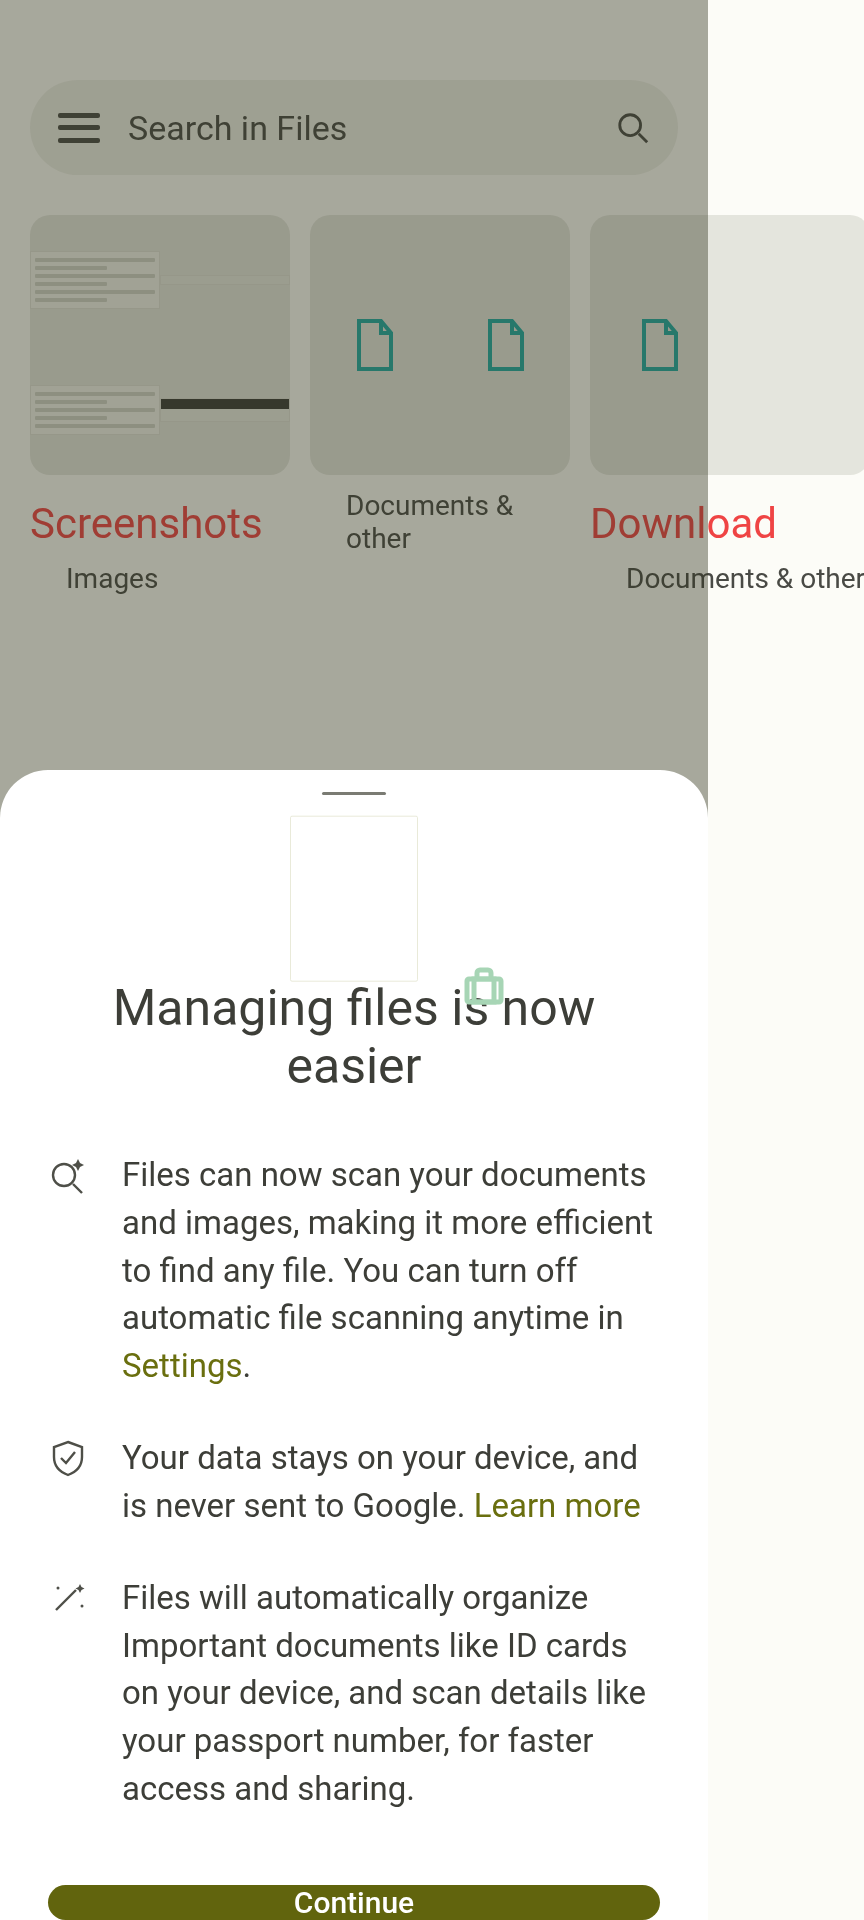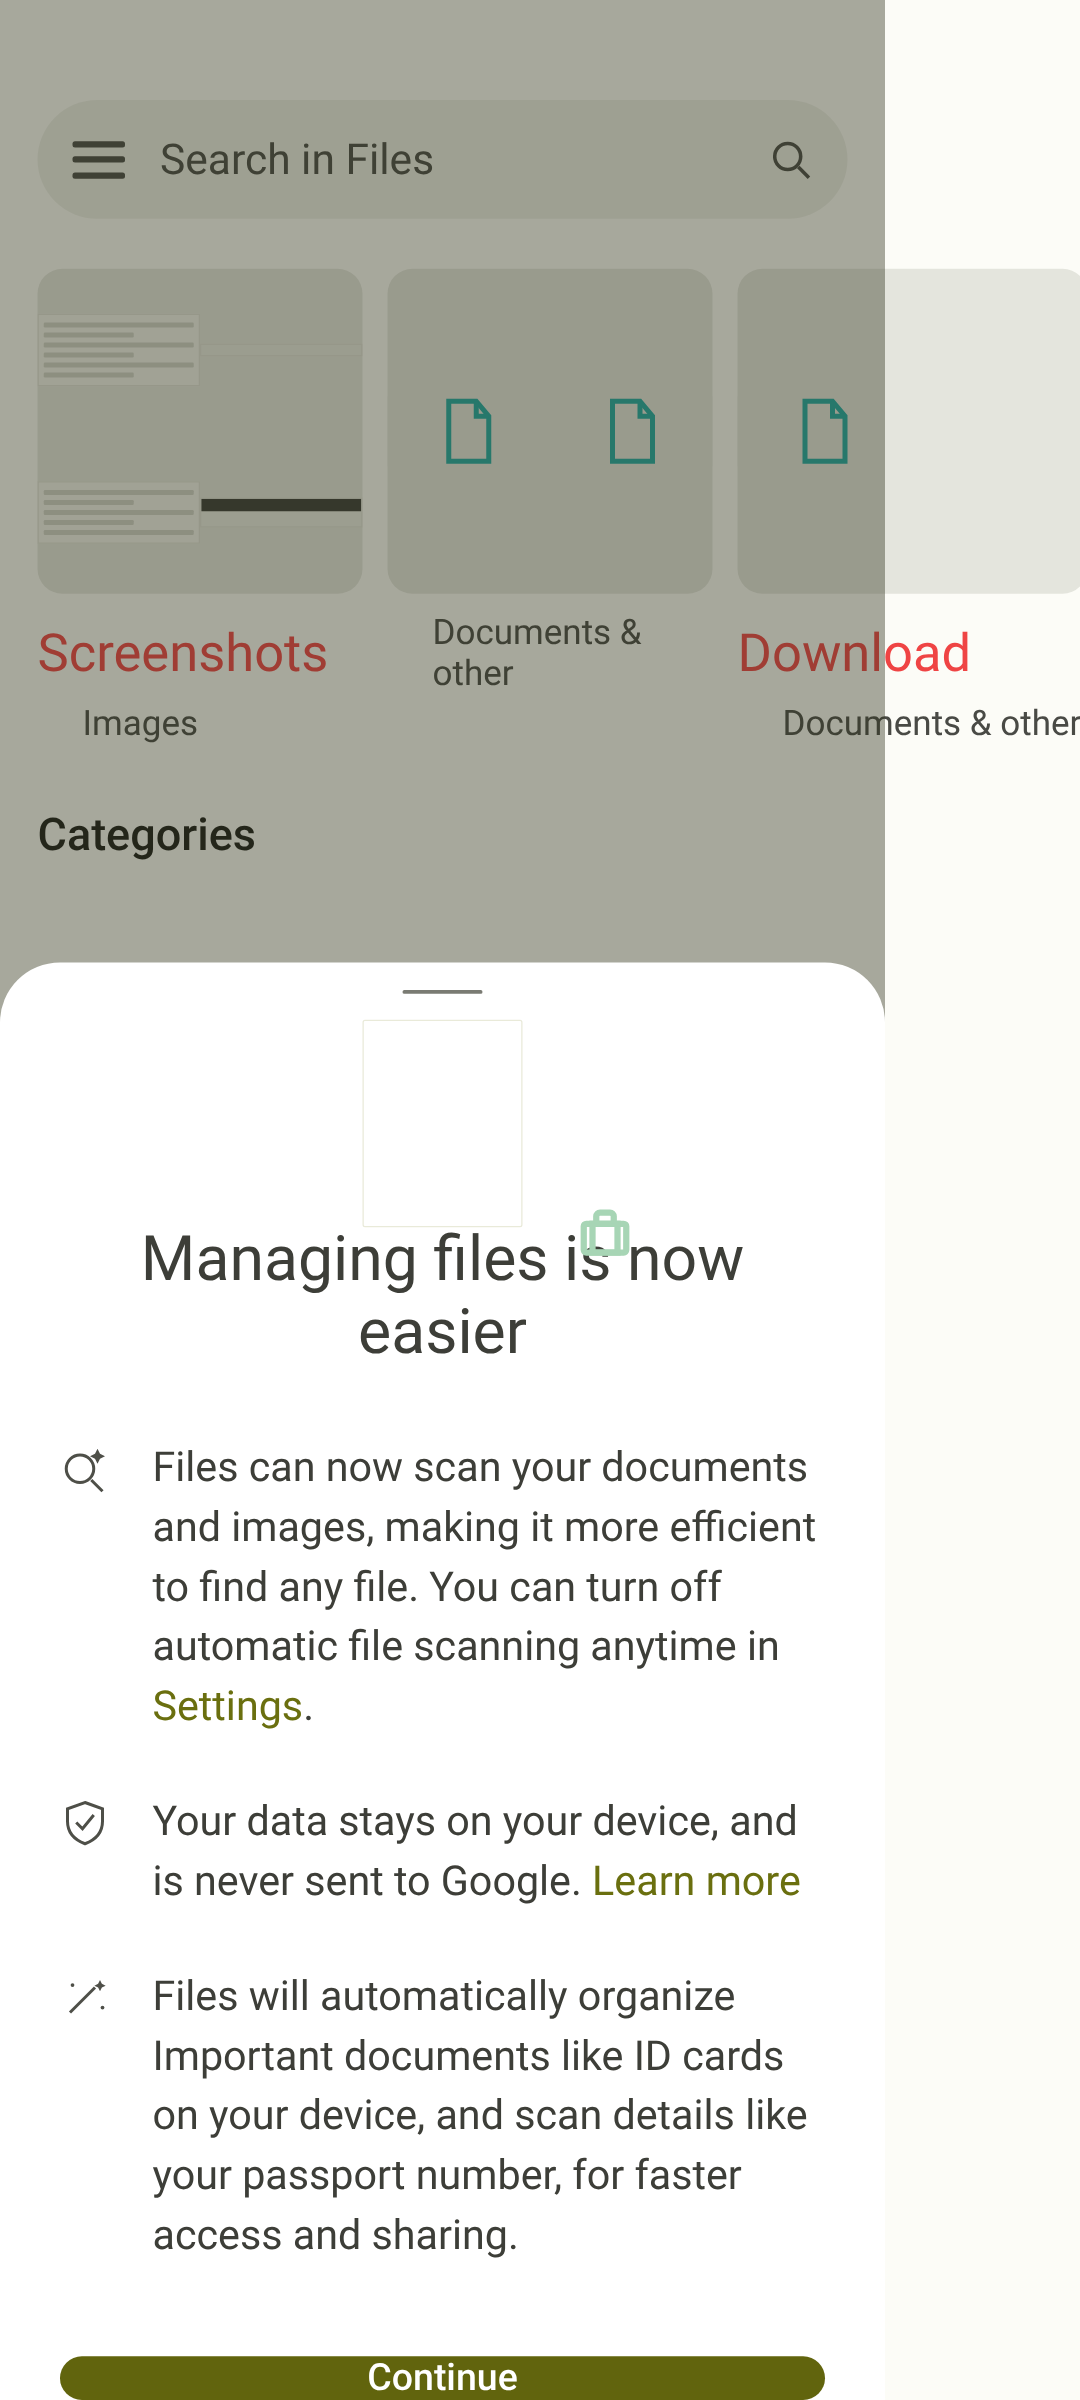--- a/index.html
+++ b/index.html
@@ -197,21 +197,20 @@
                 </svg>
             </div>
           </div>
           <div class="slice blue"></div>
         </div>
         <div class="recent-name">Download</div>
         <div class="recent-sub">Documents &amp; other</div>
       </div>
     </div>
 
-    <div class="section-title categories-title">Categories</div>
   </div>
 
   <div class="scrim"></div>
 
   <div class="sheet">
     <div class="grabber"></div>
 
     <div class="illus">
       <div class="paper"></div>
       <div class="briefcase">

